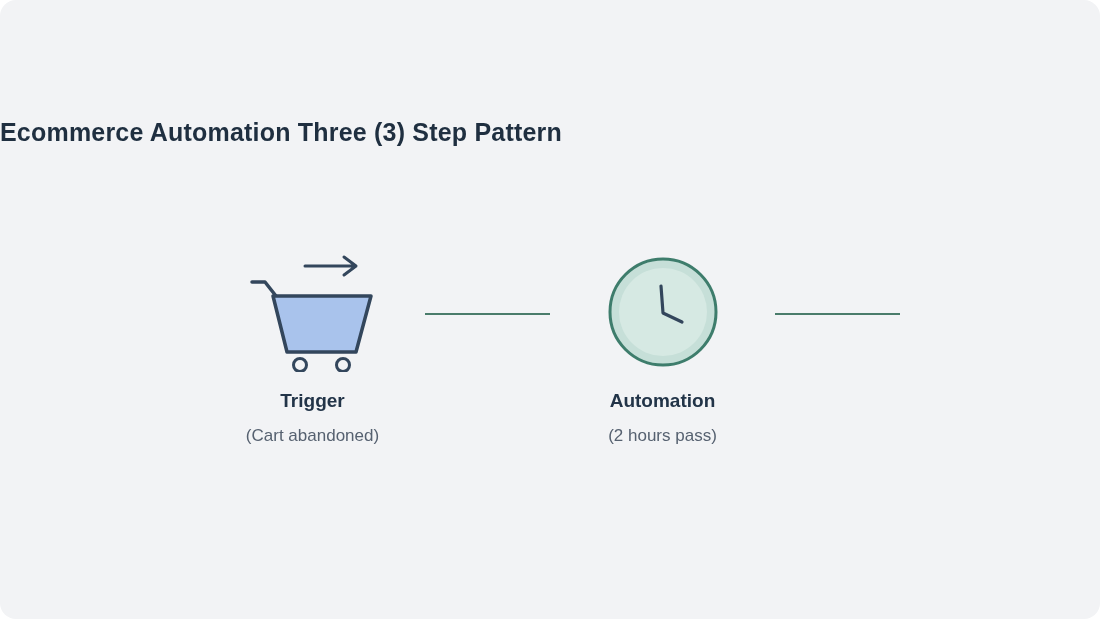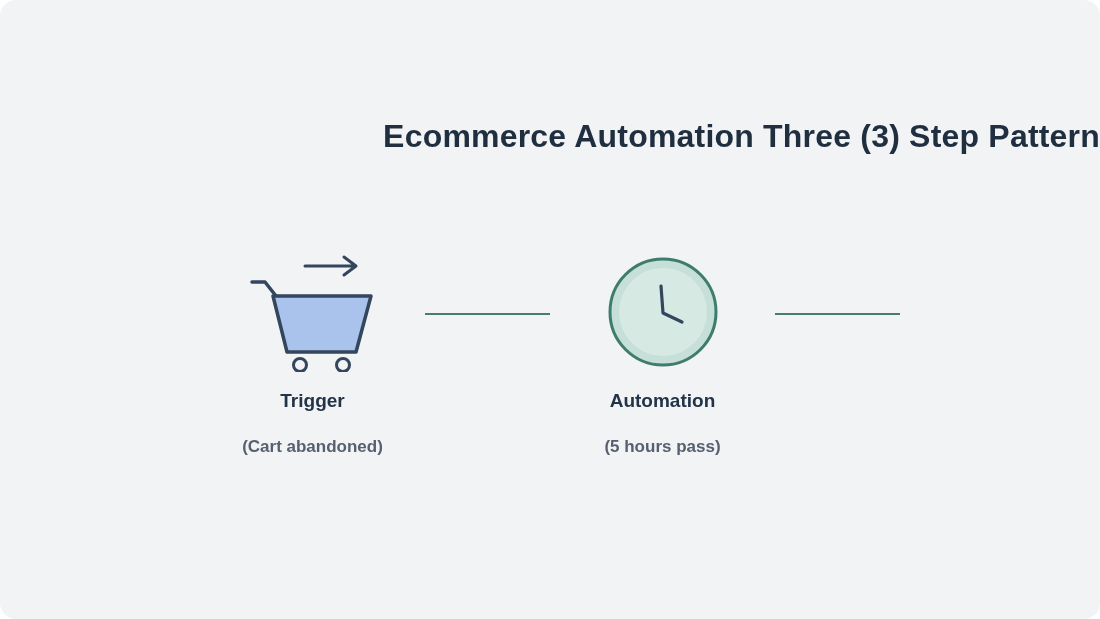--- a/index.html
+++ b/index.html
@@ -22,22 +22,22 @@
   .canvas{
     position:relative;
     width:1100px;height:619px;
     background:var(--canvas-background);
     border-radius:16px;
     overflow:hidden;
   }
   .title{
     position:absolute;
     top:118px;left:0;right:0;
-    text-align:right;
-    font-size:32px;
+    text-align:left;
+    font-size:25px;
     font-weight:700;
     color:var(--title-text);
     letter-spacing:0.2px;
   }
   .flow{
     position:absolute;
     top:250px;left:0;right:0;
     display:flex;
     justify-content:center;
     align-items:flex-start;
@@ -60,23 +60,23 @@
     background:var(--connector);
     margin-top:63px;
   }
   .step-label{
     margin-top:16px;
     font-size:19px;
     font-weight:700;
     color:var(--label-text);
   }
   .step-sublabel{
-    margin-top:25px;
+    margin-top:14px;
     font-size:17px;
-    font-weight:700;
+    font-weight:400;
     color:var(--sublabel-text);
   }
   
   svg .outline-stroke{stroke:var(--icon-outline);fill:none;stroke-linecap:round;stroke-linejoin:round;}
   svg .cart-body{fill:var(--cart-fill);stroke:var(--icon-outline);stroke-linejoin:round;}
   svg .clock-rim{fill:var(--clock-rim);stroke:var(--clock-ring);}
   svg .clock-face{fill:var(--clock-face);stroke:none;}
   svg .env-body{fill:var(--envelope-body);stroke:var(--icon-outline);stroke-linejoin:round;}
   svg .env-flap{fill:var(--envelope-flap);stroke:var(--icon-outline);stroke-linejoin:round;}
 </style>
@@ -112,20 +112,20 @@
     <div class="step">
       <div class="icon-box">
         <svg width="112" height="112" viewBox="0 0 112 112" aria-hidden="true">
           <circle class="clock-rim" stroke-width="3" cx="56" cy="56" r="53"></circle>
           <circle class="clock-face" cx="56" cy="56" r="44"></circle>
 
           <path class="outline-stroke" stroke-width="3.2" d="M54 30 L56 57 L75 66"></path>
         </svg>
       </div>
       <div class="step-label">Automation</div>
-      <div class="step-sublabel">(5 hours pass)</div>
+      <div class="step-sublabel">(2 hours pass)</div>
     </div>
 
     <div class="connector"></div>
 
 
   </div>
 </div>
 
 </body></html>

